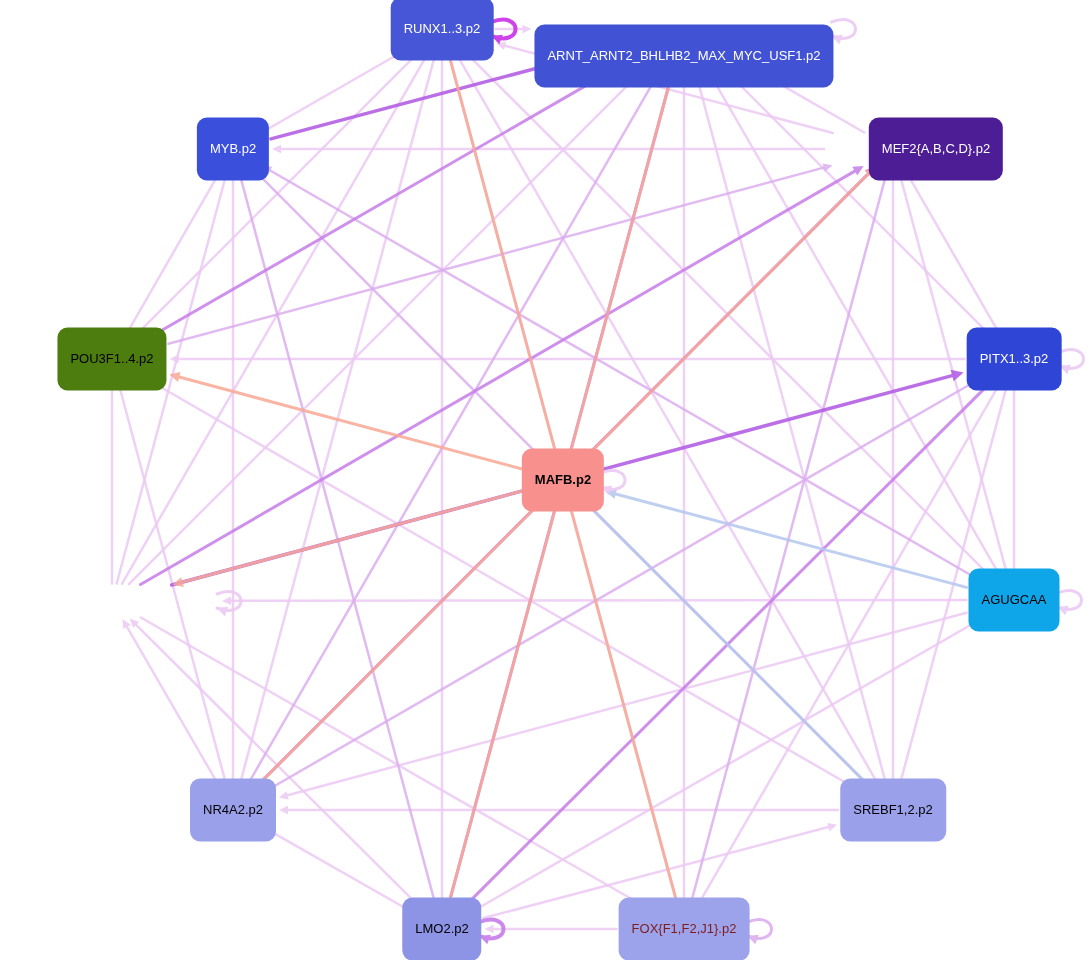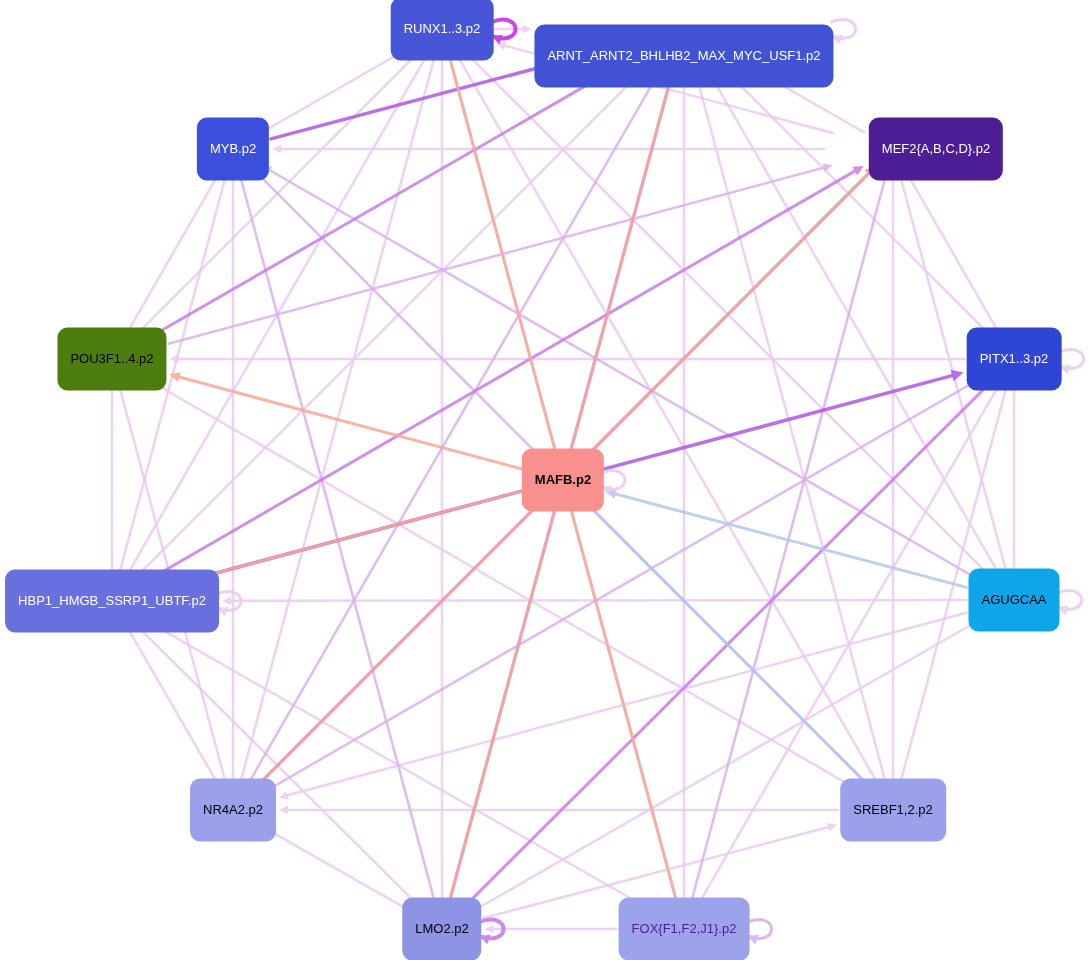--- a/index.html
+++ b/index.html
@@ -338,20 +338,19 @@
       </g>
     </svg>
   <div id="node-layer">
       <div class="node" style="left: 442px; top: 29px; background: rgb(70, 86, 214); color: rgb(255, 255, 255);">RUNX1..3.p2</div>
       <div class="node" style="left: 684px; top: 29px; background: rgb(65, 83, 212); color: rgb(255, 255, 255); margin-top: 27px;">ARNT_ARNT2_BHLHB2_MAX_MYC_USF1.p2</div>
       <div class="node" style="left: 233px; top: 149px; background: rgb(58, 80, 221); color: rgb(255, 255, 255);">MYB.p2</div>
       <div class="node" style="left: 896px; top: 149px; background: #4c1d95; color: rgb(255, 255, 255); margin-left: 40px;">MEF2{A,B,C,D}.p2</div>
       <div class="node" style="left: 112px; top: 359px; background: #4d7c0f; color: rgb(0, 0, 0);">POU3F1..4.p2</div>
       <div class="node" style="left: 1014px; top: 359px; background: rgb(47, 69, 214); color: rgb(255, 255, 255); text-align: right;">PITX1..3.p2</div>
       <div class="node" style="left: 563px; top: 480px; background: rgb(248, 144, 141); color: rgb(0, 0, 0); font-weight: bold;">MAFB.p2</div>
-      <div class="node" style="left: 112px; top: 601px; background: rgb(106, 111, 224); color: rgb(255, 255, 255);">HBP1_HMGB_SSRP1_UBTF.p2</div>
       <div class="node" style="left: 1014px; top: 600px; background: #0ea5e9; color: rgb(0, 0, 0);">AGUGCAA</div>
       <div class="node" style="left: 233px; top: 810px; background: rgb(154, 160, 234); color: rgb(0, 0, 0);">NR4A2.p2</div>
       <div class="node" style="left: 893px; top: 810px; background: rgb(154, 160, 234); color: rgb(0, 0, 0);">SREBF1,2.p2</div>
       <div class="node" style="left: 442px; top: 929px; background: rgb(141, 148, 230); color: rgb(0, 0, 0);">LMO2.p2</div>
-      <div class="node" style="left: 684px; top: 929px; background: rgb(156, 163, 234); color: #4c1d95;">FOX{F1,F2,J1}.p2</div>
+      <div class="node" style="left: 684px; top: 929px; background: rgb(156, 163, 234); color: #7f1d1d;">FOX{F1,F2,J1}.p2</div>
     </div>
 </div>
 
 </body></html>

